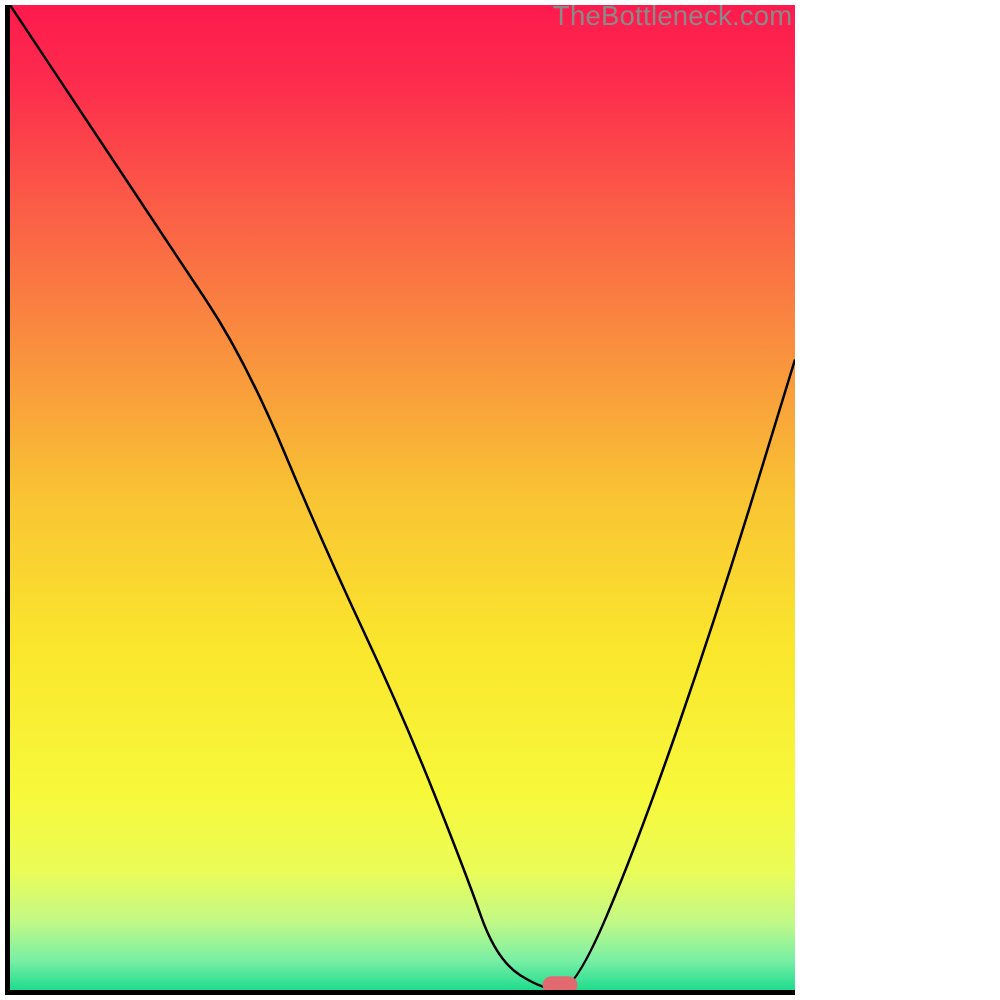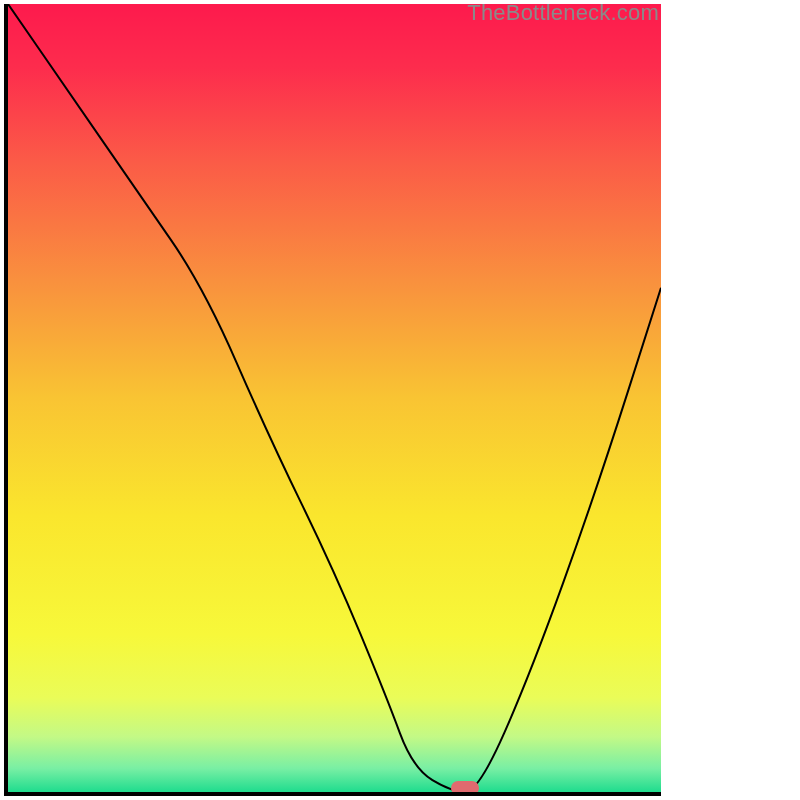--- a/index.html
+++ b/index.html
@@ -7,21 +7,20 @@
     padding: 0;
     width: 800px;
     height: 800px;
     background: #fff;
     font-family: Arial, Helvetica, sans-serif;
   }
   .chart-container {
     position: relative;
     width: 640px;
     height: 800px;
-    padding-left: 25px;
   }
   .watermark {
     position: absolute;
     top: 0;
     right: 6px;
     color: #8a8a8a;
     font-size: 22px;
     font-weight: 500;
     letter-spacing: 0.2px;
     z-index: 20;

